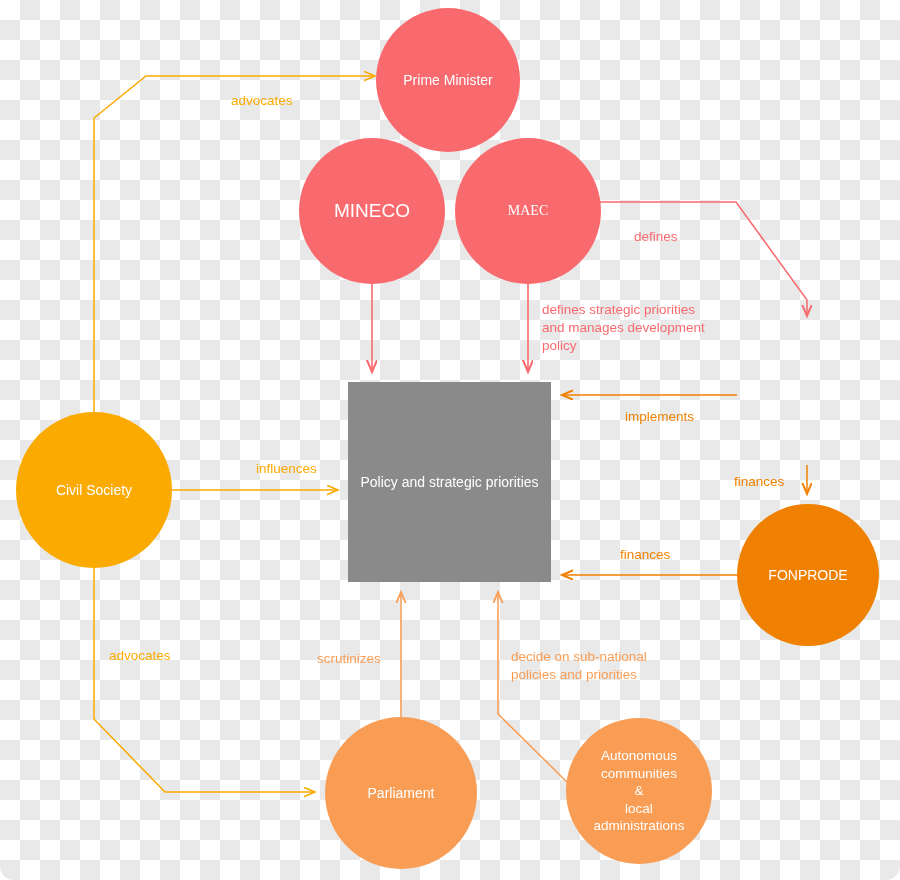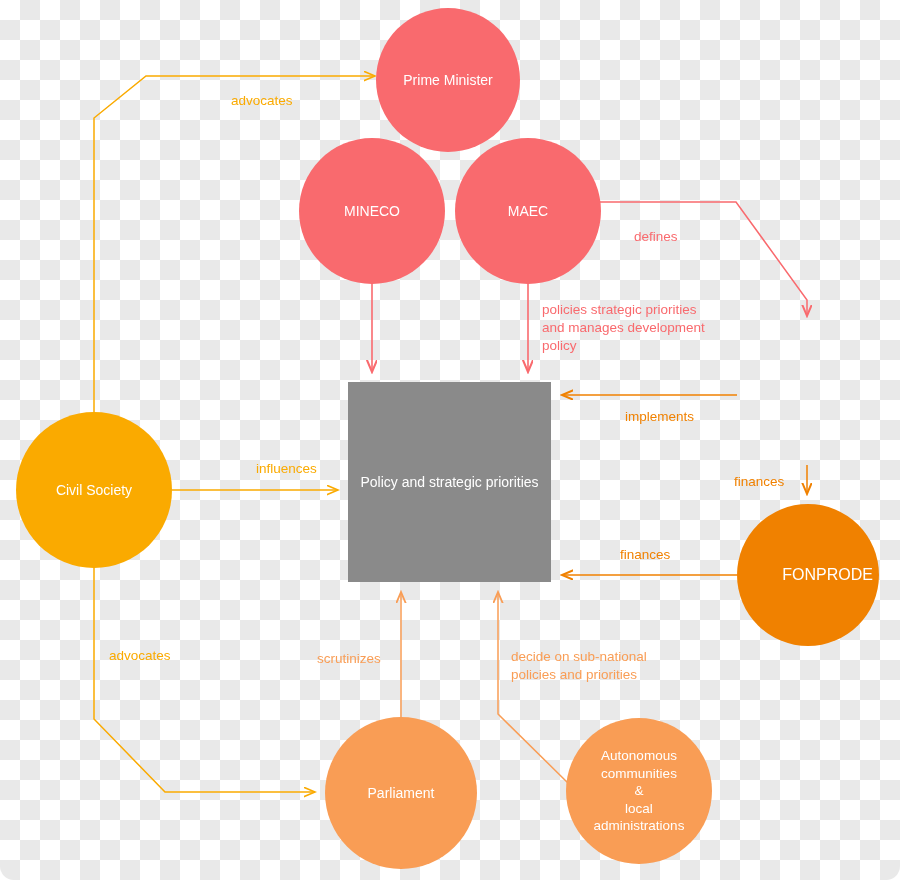--- a/index.html
+++ b/index.html
@@ -99,30 +99,30 @@
 
     <path d="M401,717 L401,592" fill="none" stroke="#F99D55" stroke-width="1.5" marker-end="url(#ah-lorange)"></path>
 
     <path d="M570,785 L498,714 L498,592" fill="none" stroke="#F99D55" stroke-width="1.5" marker-end="url(#ah-lorange)"></path>
   </svg>
 
   <div class="node circle" id="node-prime-minister" style="background: rgb(249, 106, 110); font-size: 14px; left: 376px; top: 8px; width: 144px; height: 144px;">
     <span class="node-label">Prime Minister</span>
   </div>
 
-  <div class="node circle" id="node-mineco" style="background: rgb(249, 106, 110); font-size: 14px; left: 299px; top: 138px; width: 146px; height: 146px;">
+  <div class="node circle" id="node-mineco" style="background: rgb(249, 106, 110); font-size: 19px; left: 299px; top: 138px; width: 146px; height: 146px;">
     <span class="node-label">MINECO</span>
   </div>
 
-  <div class="node circle" id="node-maec" style="background: rgb(249, 106, 110); font-size: 14px; left: 455px; top: 138px; width: 146px; height: 146px;">
+  <div class="node circle" id="node-maec" style="background: rgb(249, 106, 110); font-size: 14px; left: 455px; top: 138px; width: 146px; height: 146px; font-family: Liberation Serif, serif;">
     <span class="node-label">MAEC</span>
   </div>
 
 
-  <div class="node circle" id="node-fonprode" style="background: rgb(240, 129, 0); font-size: 16px; left: 737px; top: 504px; width: 142px; height: 142px; text-align: right;">
+  <div class="node circle" id="node-fonprode" style="background: rgb(240, 129, 0); font-size: 14px; left: 737px; top: 504px; width: 142px; height: 142px;">
     <span class="node-label">FONPRODE</span>
   </div>
 
   <div class="node circle" id="node-civil-society" style="background: rgb(250, 170, 0); font-size: 14px; left: 16px; top: 412px; width: 156px; height: 156px;">
     <span class="node-label">Civil Society</span>
   </div>
 
   <div class="node circle" id="node-parliament" style="background: rgb(249, 157, 85); font-size: 14px; left: 325px; top: 717px; width: 152px; height: 152px;">
     <span class="node-label">Parliament</span>
   </div>
@@ -135,21 +135,21 @@
 administrations</span>
   </div>
 
   <div class="node" id="node-policy-box" style="background: rgb(138, 138, 138); font-size: 14px; left: 348px; top: 382px; width: 203px; height: 200px;">
     <span class="node-label">Policy and strategic priorities</span>
   </div>
 
   <div class="edge-label" id="lbl-0" style="left: 231px; top: 92px; color: rgb(250, 170, 0);">advocates</div>
 
 
-  <div class="edge-label" id="lbl-2" style="left: 542px; top: 301px; color: rgb(249, 106, 110);">policies strategic priorities
+  <div class="edge-label" id="lbl-2" style="left: 542px; top: 301px; color: rgb(249, 106, 110);">defines strategic priorities
 and manages development
 policy</div>
 
   <div class="edge-label" id="lbl-3" style="left: 634px; top: 228px; color: rgb(249, 106, 110);">defines</div>
 
   <div class="edge-label" id="lbl-4" style="left: 625px; top: 408px; color: rgb(240, 129, 0);">implements</div>
 
   <div class="edge-label" id="lbl-5" style="left: 734px; top: 473px; color: rgb(240, 129, 0);">finances</div>
 
   <div class="edge-label" id="lbl-6" style="left: 620px; top: 546px; color: rgb(240, 129, 0);">finances</div>

